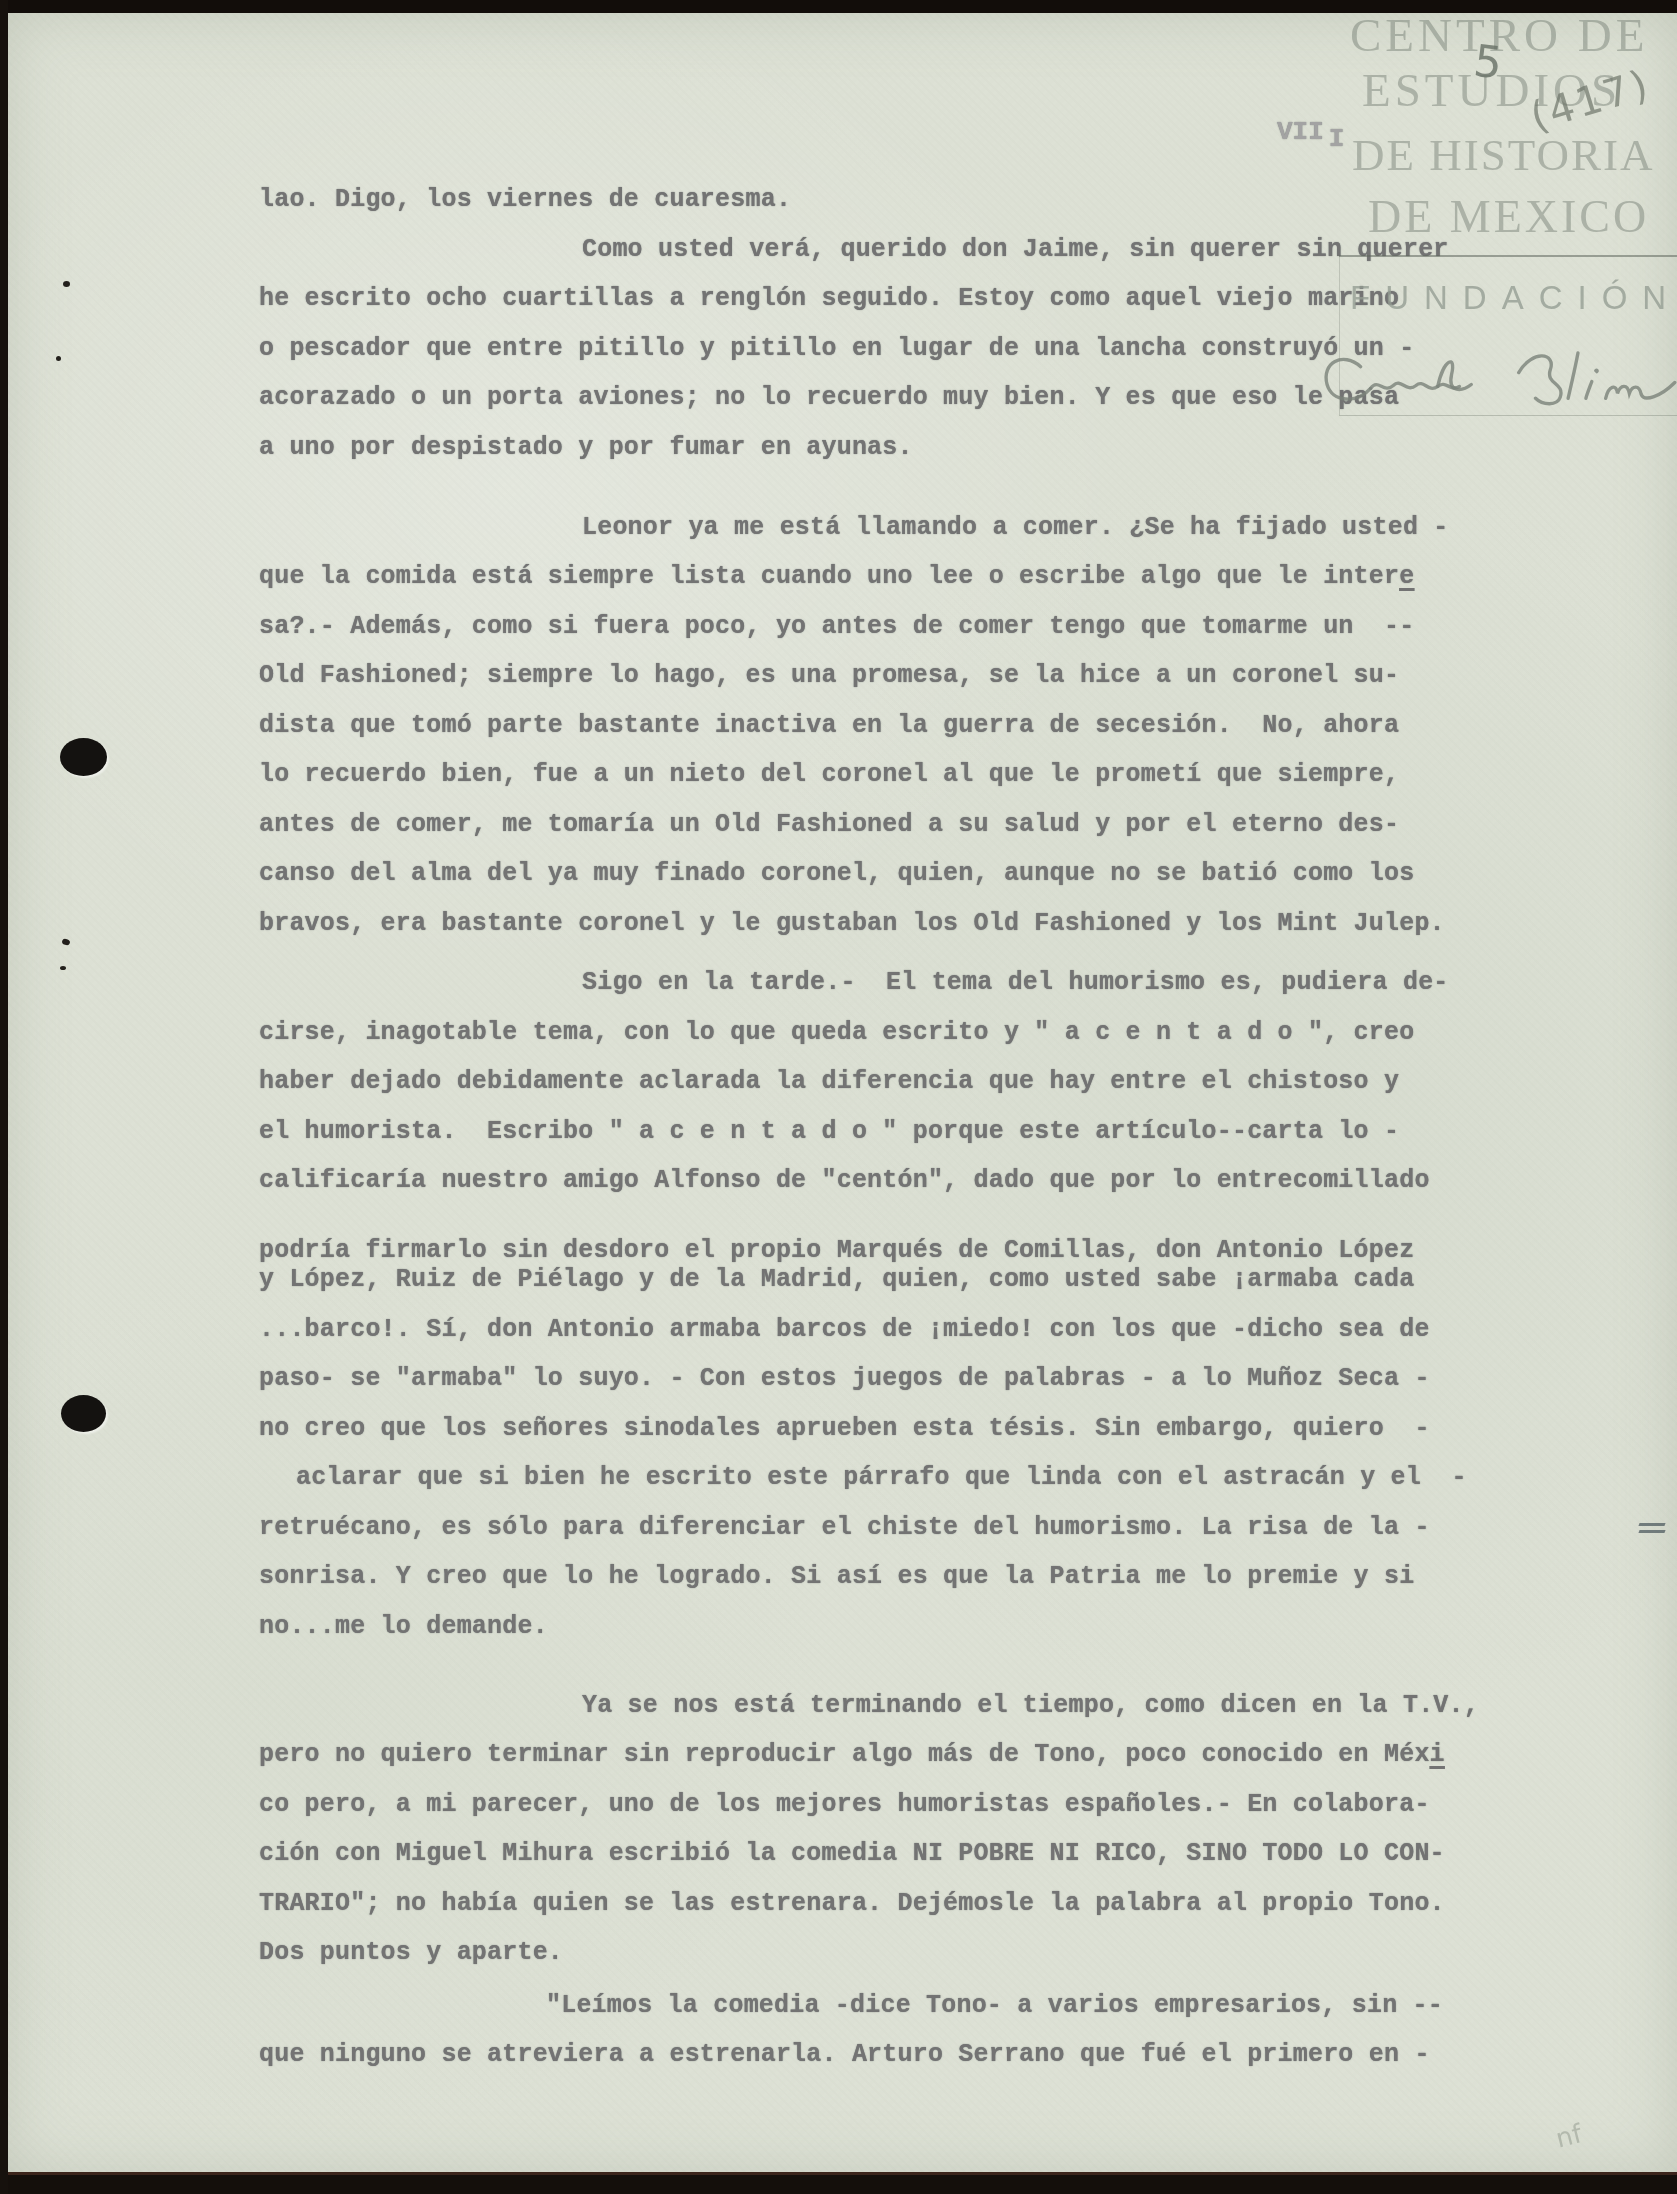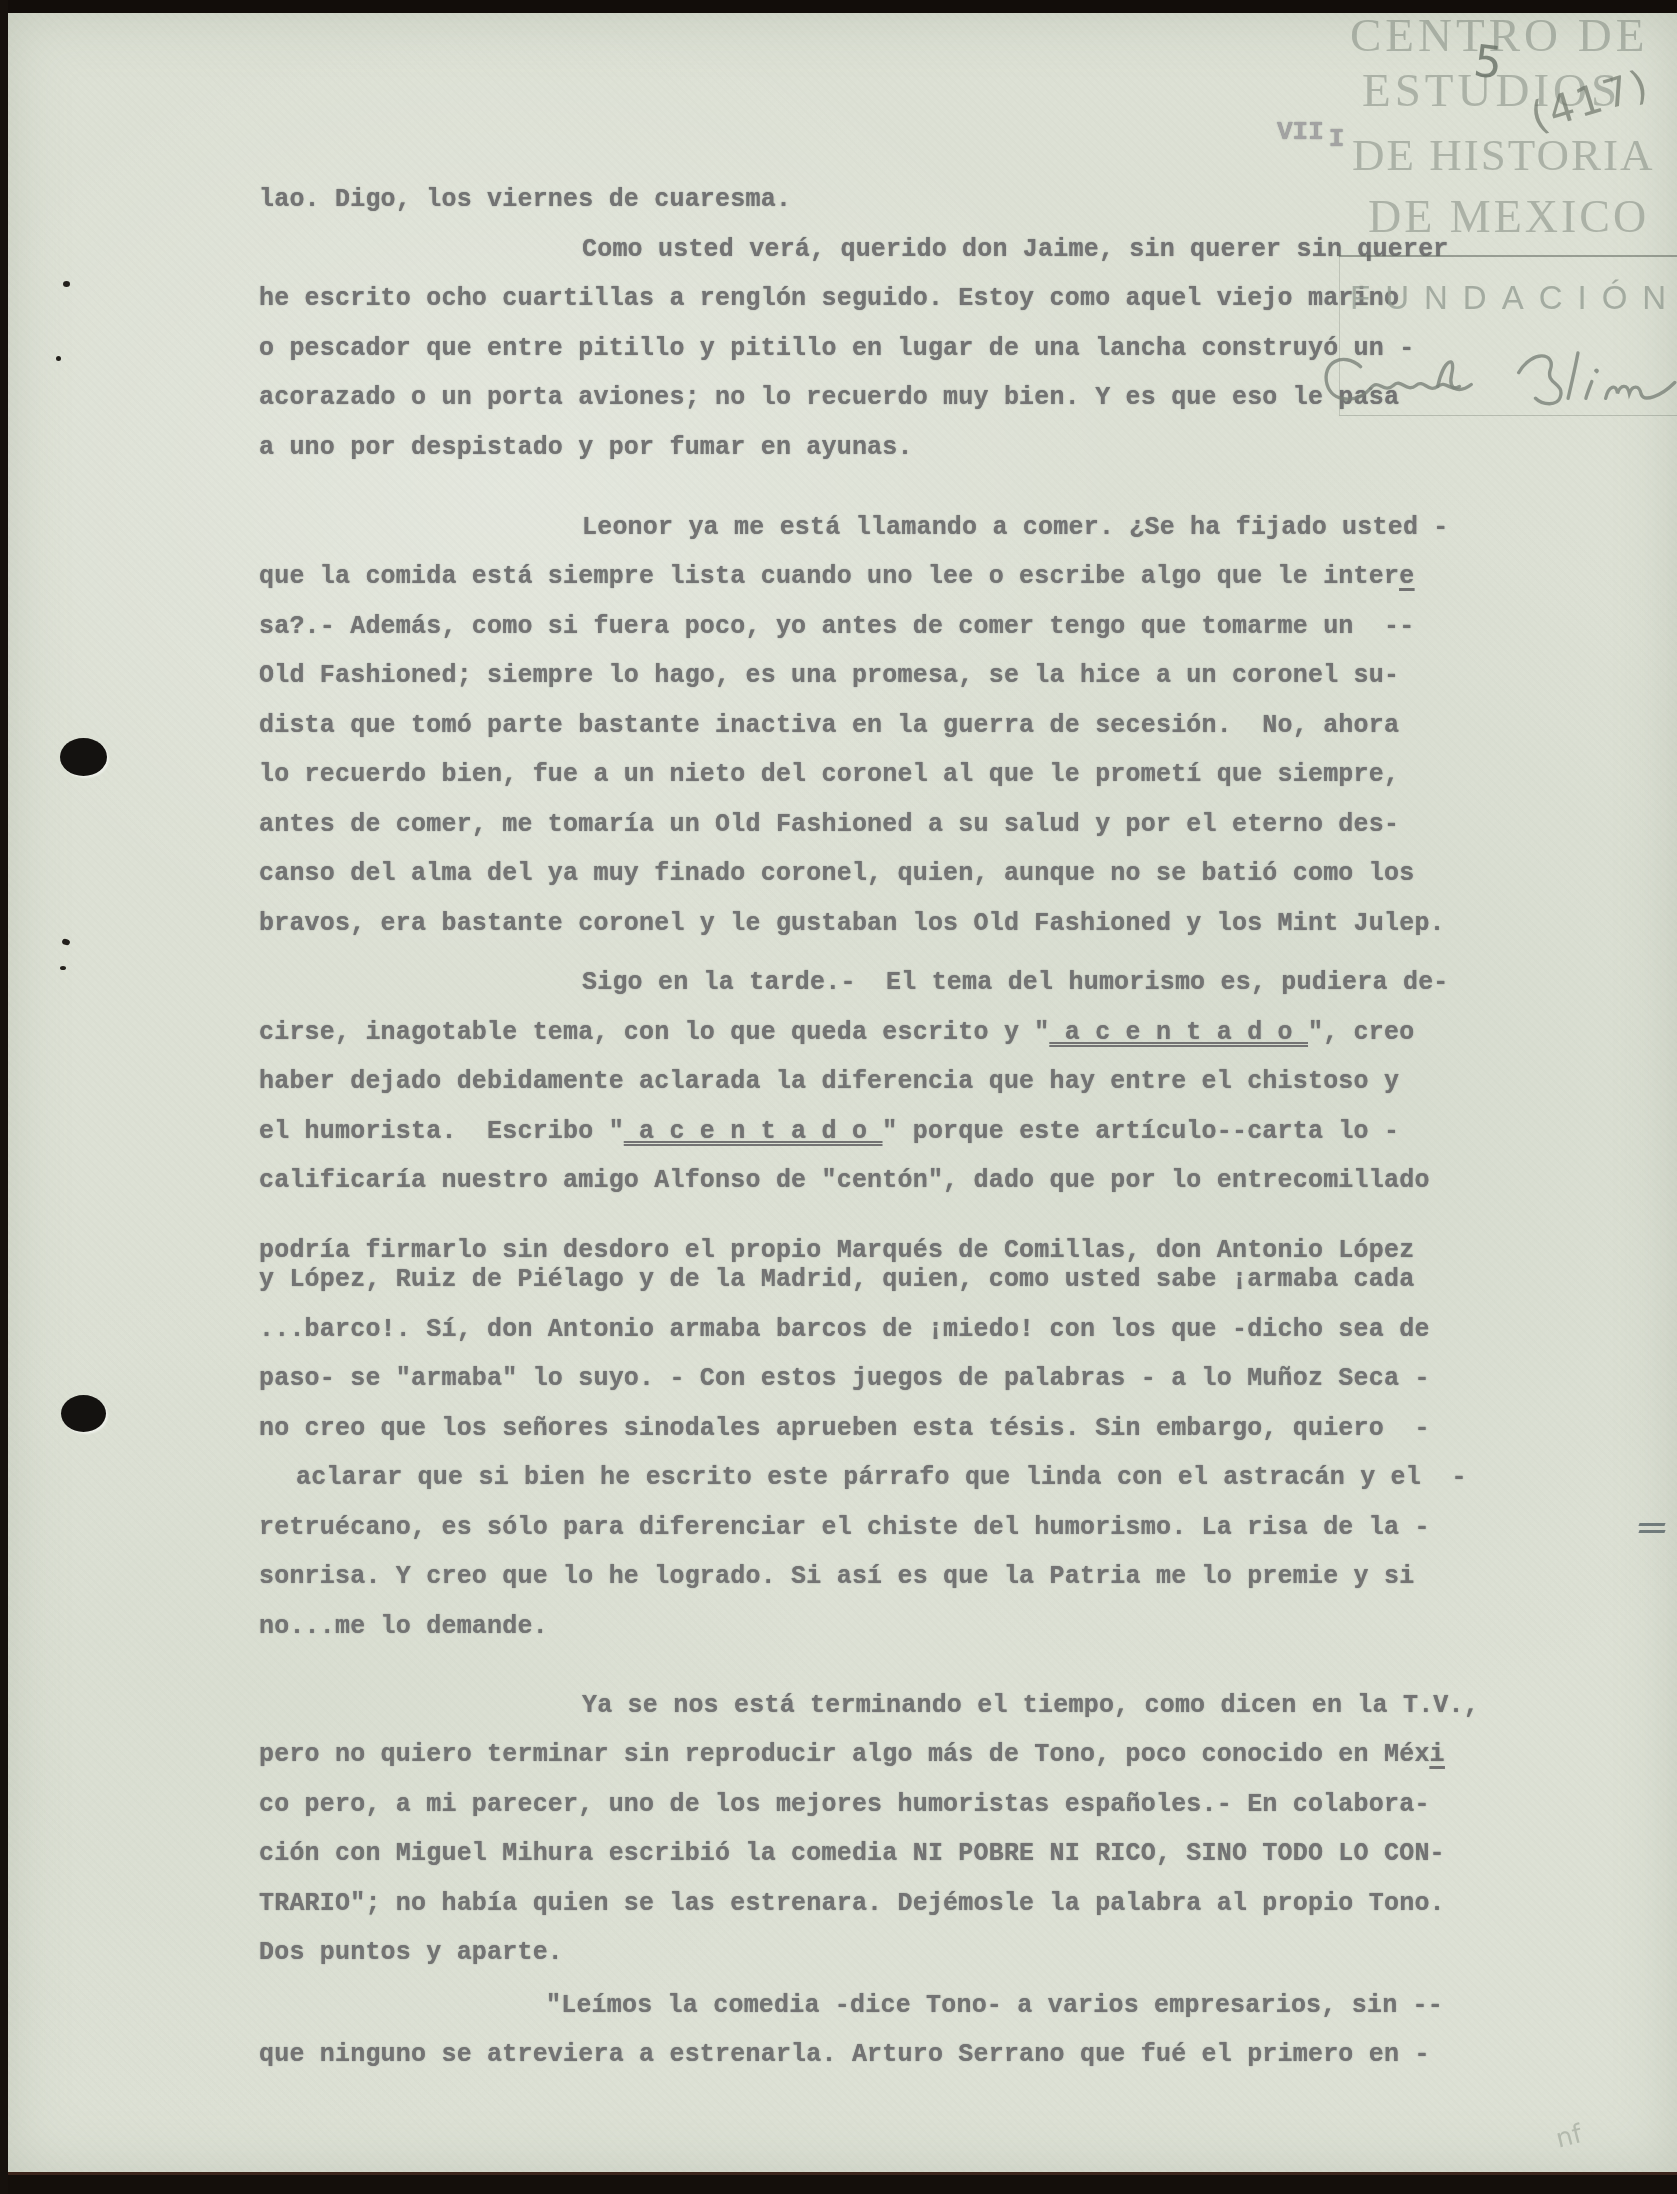--- a/index.html
+++ b/index.html
@@ -16,21 +16,21 @@
            radial-gradient(ellipse 693px 594px at 18% 78%, rgba(208,214,200,0.30), transparent 75%),
            #dce0d4;
          box-shadow:inset 0 0 59px rgba(150,158,140,0.35);}
   .paper::after{content:"";position:absolute;inset:0;pointer-events:none;opacity:.5;
          background:repeating-linear-gradient(45deg, rgba(120,130,112,0.035) 0 2px, transparent 2px 6px),
                     repeating-linear-gradient(-45deg, rgba(255,255,255,0.05) 0 3px, transparent 3px 7px);}
   
   .tline{position:absolute;white-space:pre;font:700 25px/32px "Liberation Mono",monospace;
          color:#737373;letter-spacing:0.2px;text-shadow:0 0 1.2px rgba(44,52,56,0.6);}
   .u{text-decoration:underline;text-decoration-thickness:2.5px;text-underline-offset:5px;}
-  .uu{text-decoration:underline;text-decoration-style:double;text-decoration-thickness:1.8px;text-underline-offset:3px;text-align:center;}
+  .uu{text-decoration-style:double;text-decoration-thickness:1.8px;text-underline-offset:3px;text-align:center;}
   
   .pagenum{position:absolute;left:1277px;top:117px;font:700 26px "Liberation Mono",monospace;
            color:#a3a3a3;text-shadow:0 0 1.2px rgba(44,52,56,0.6);}
   .pagenum .suffix{position:relative;top:7px;left:5px;}
   
   .wm{position:absolute;left:0;top:0;width:1677px;height:2195px;pointer-events:none;}
   .wm-line{position:absolute;font-family:"Liberation Serif",serif;color:rgba(104,114,104,0.42);
            letter-spacing:4px;white-space:nowrap;}
   .wm0{left:1350px;top:8px;font-size:47px;text-align:center;}
   .wm1{left:1362px;top:63px;font-size:47px;}

